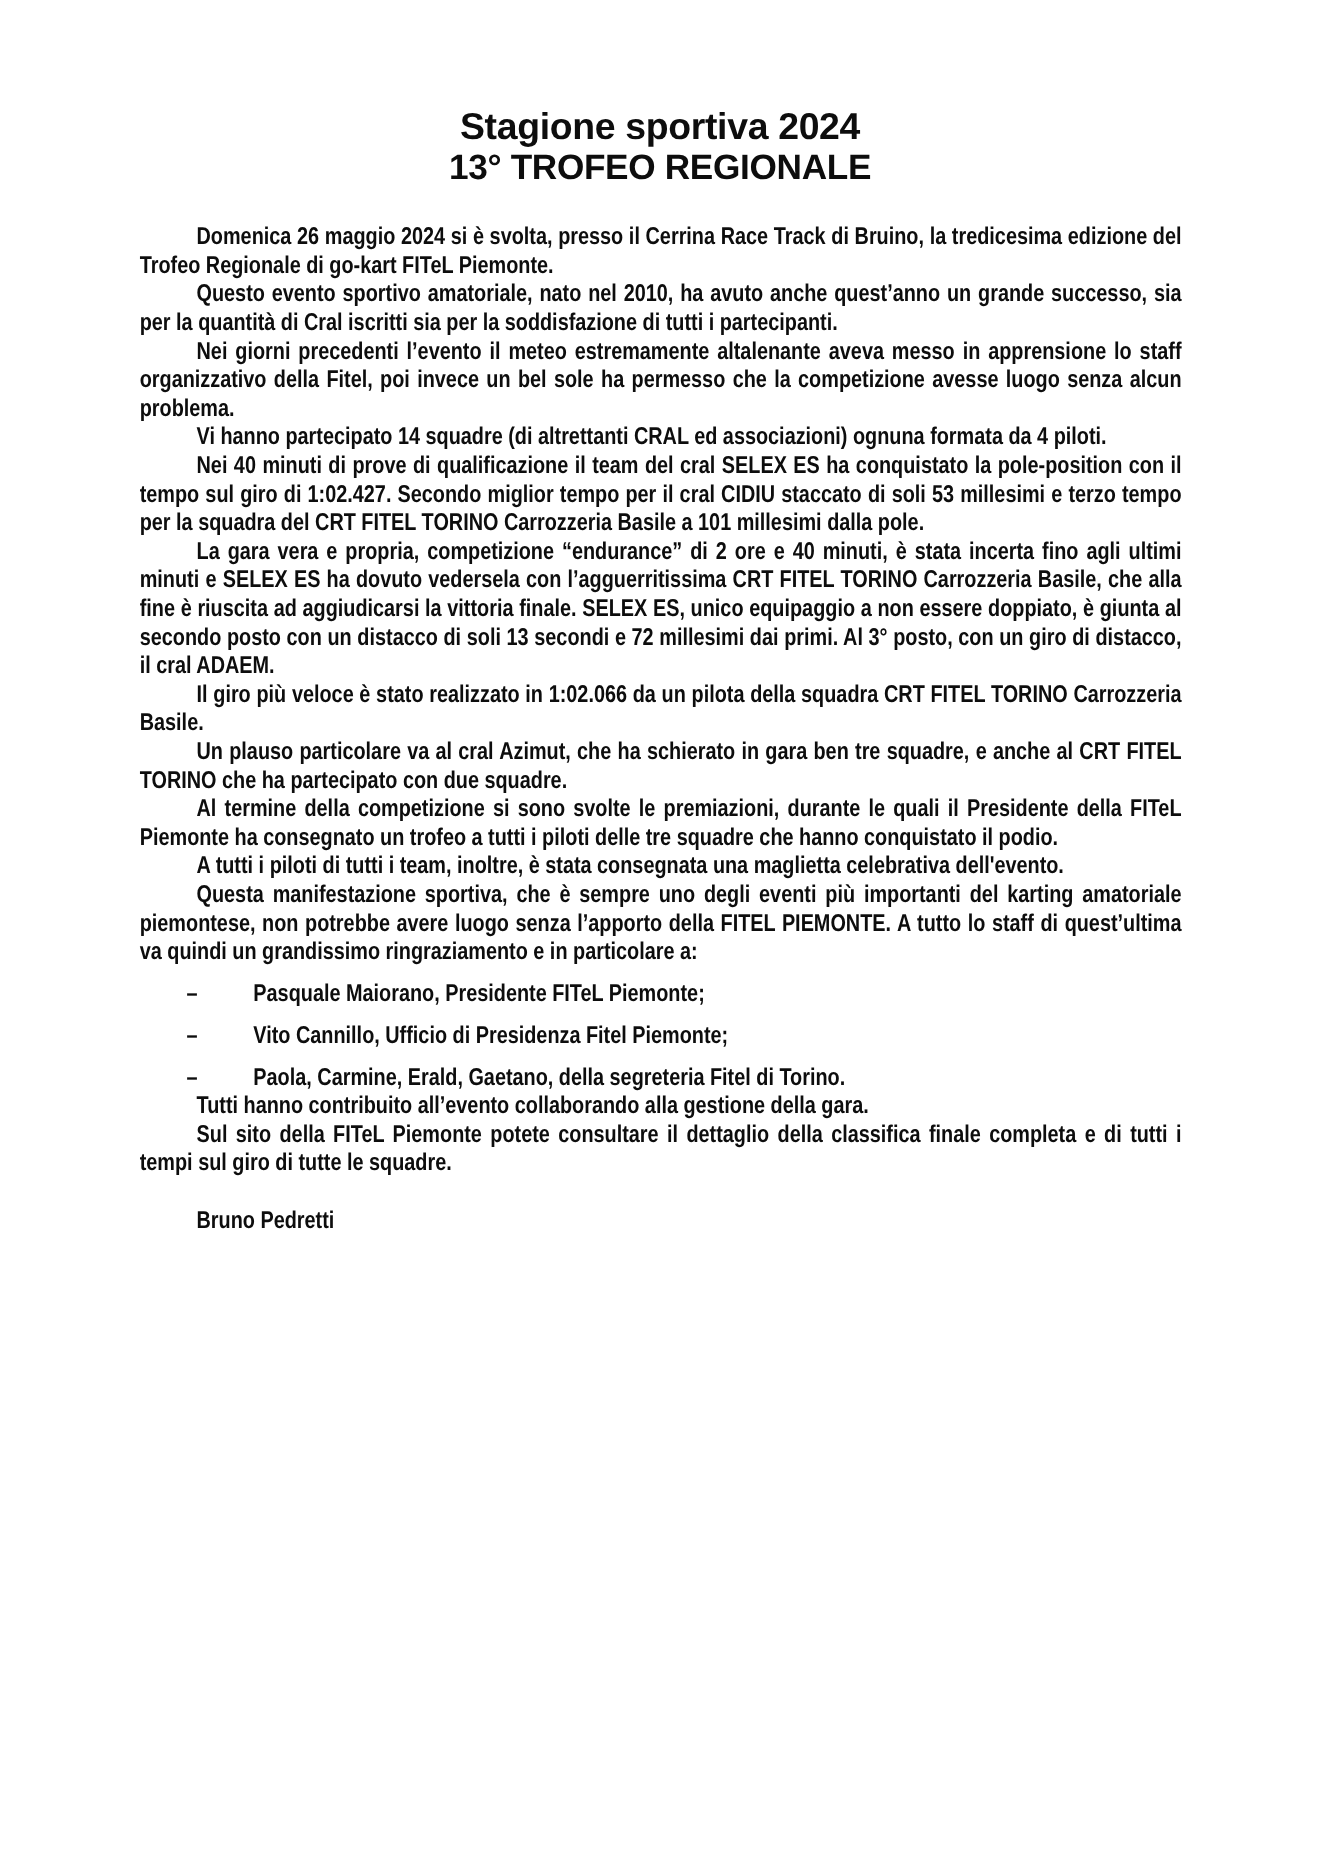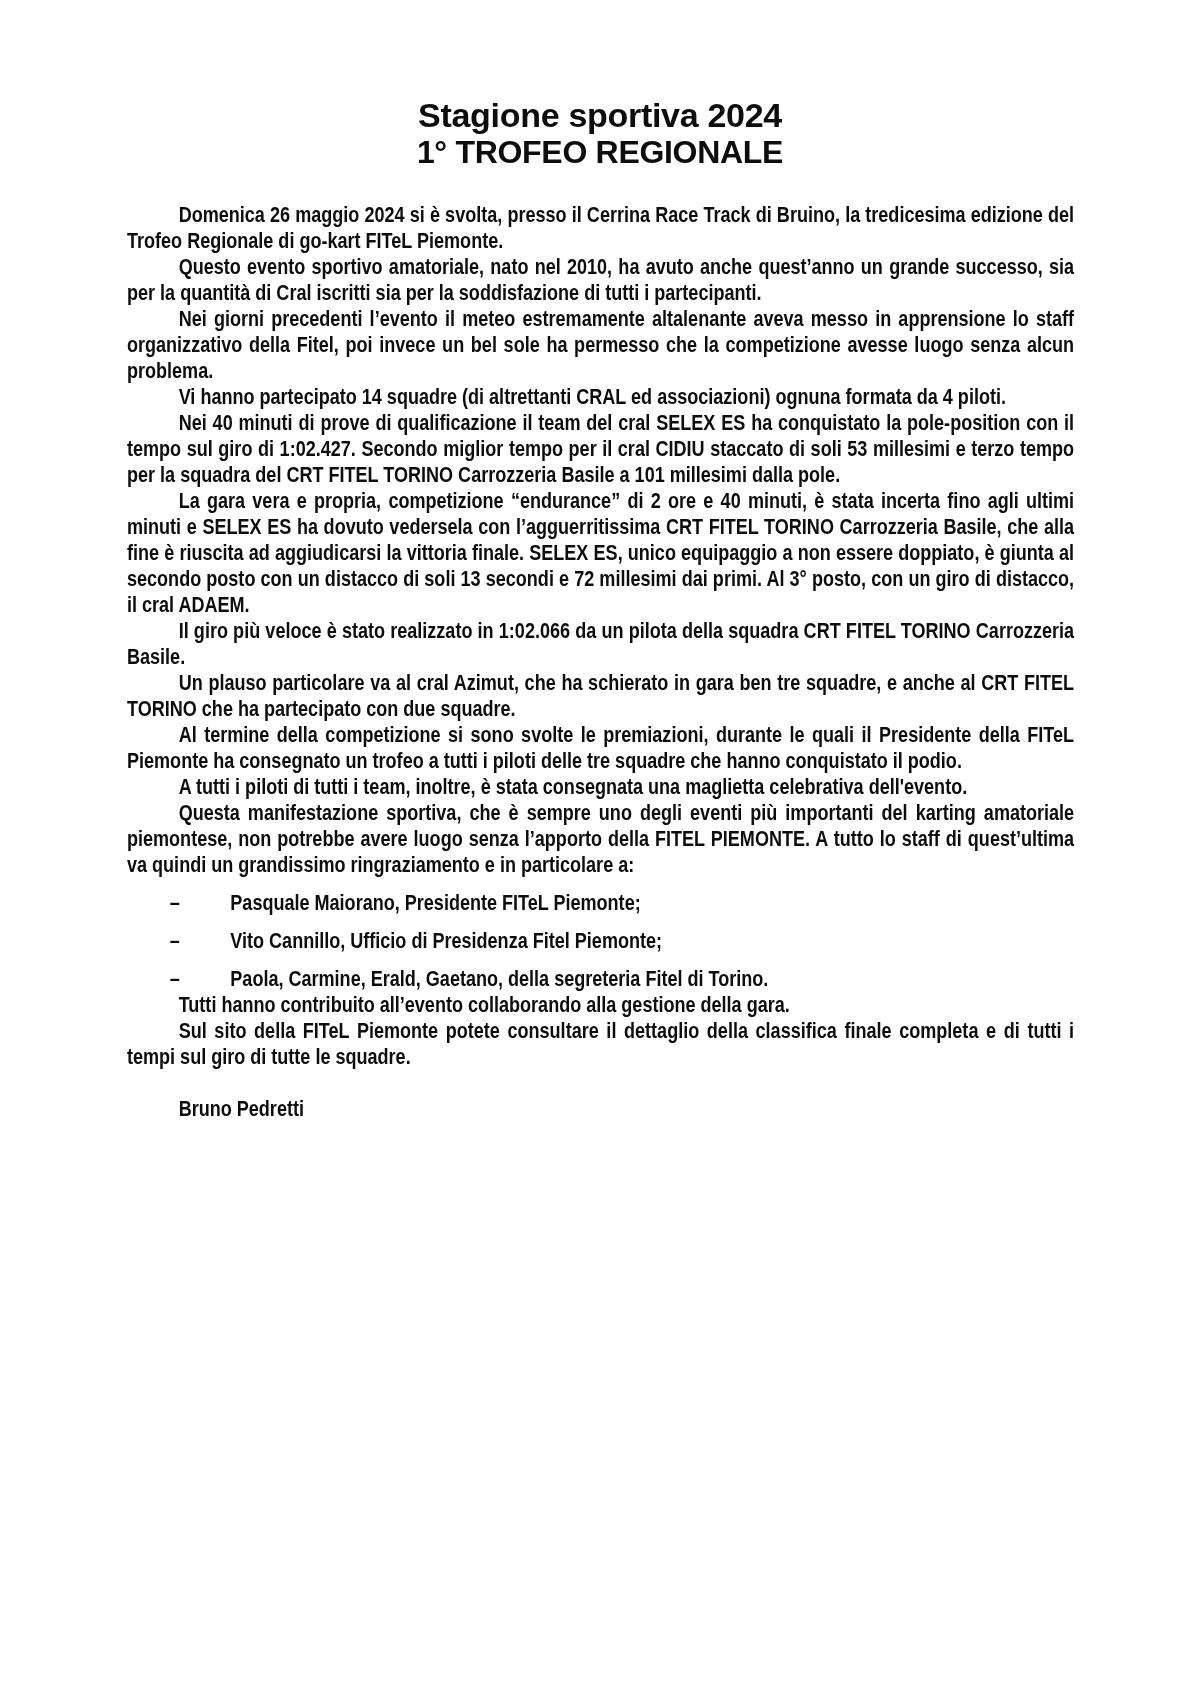--- a/index.html
+++ b/index.html
@@ -71,21 +71,21 @@
     text-indent: 63px;
   }
 </style>
 </head>
 <body>
 
 <div class="page">
 
   <header class="title-block">
     <div class="title-line t1">Stagione sportiva 2024</div>
-    <div class="title-line t3">1° TROFEO REGIONALE</div>
+    <div class="title-line t3">13° TROFEO REGIONALE</div>
   </header>
 
   <main class="body-text">
 
     <p class="para">Domenica 26 maggio 2024 si è svolta, presso il Cerrina Race Track di Bruino, la tredicesima edizione del Trofeo Regionale di go-kart FITeL Piemonte.</p>
     <p class="para">Questo evento sportivo amatoriale, nato nel 2010, ha avuto anche quest’anno un grande successo, sia per la quantità di Cral iscritti sia per la soddisfazione di tutti i partecipanti.</p>
 
     <p class="para gap">Nei giorni precedenti l’evento il meteo estremamente altalenante aveva messo in apprensione lo staff organizzativo della Fitel, poi invece un bel sole ha permesso che la competizione avesse luogo senza alcun problema.</p>
 
     <p class="para gap">Vi hanno partecipato 14 squadre (di altrettanti CRAL ed associazioni) ognuna formata da 4 piloti.</p>

